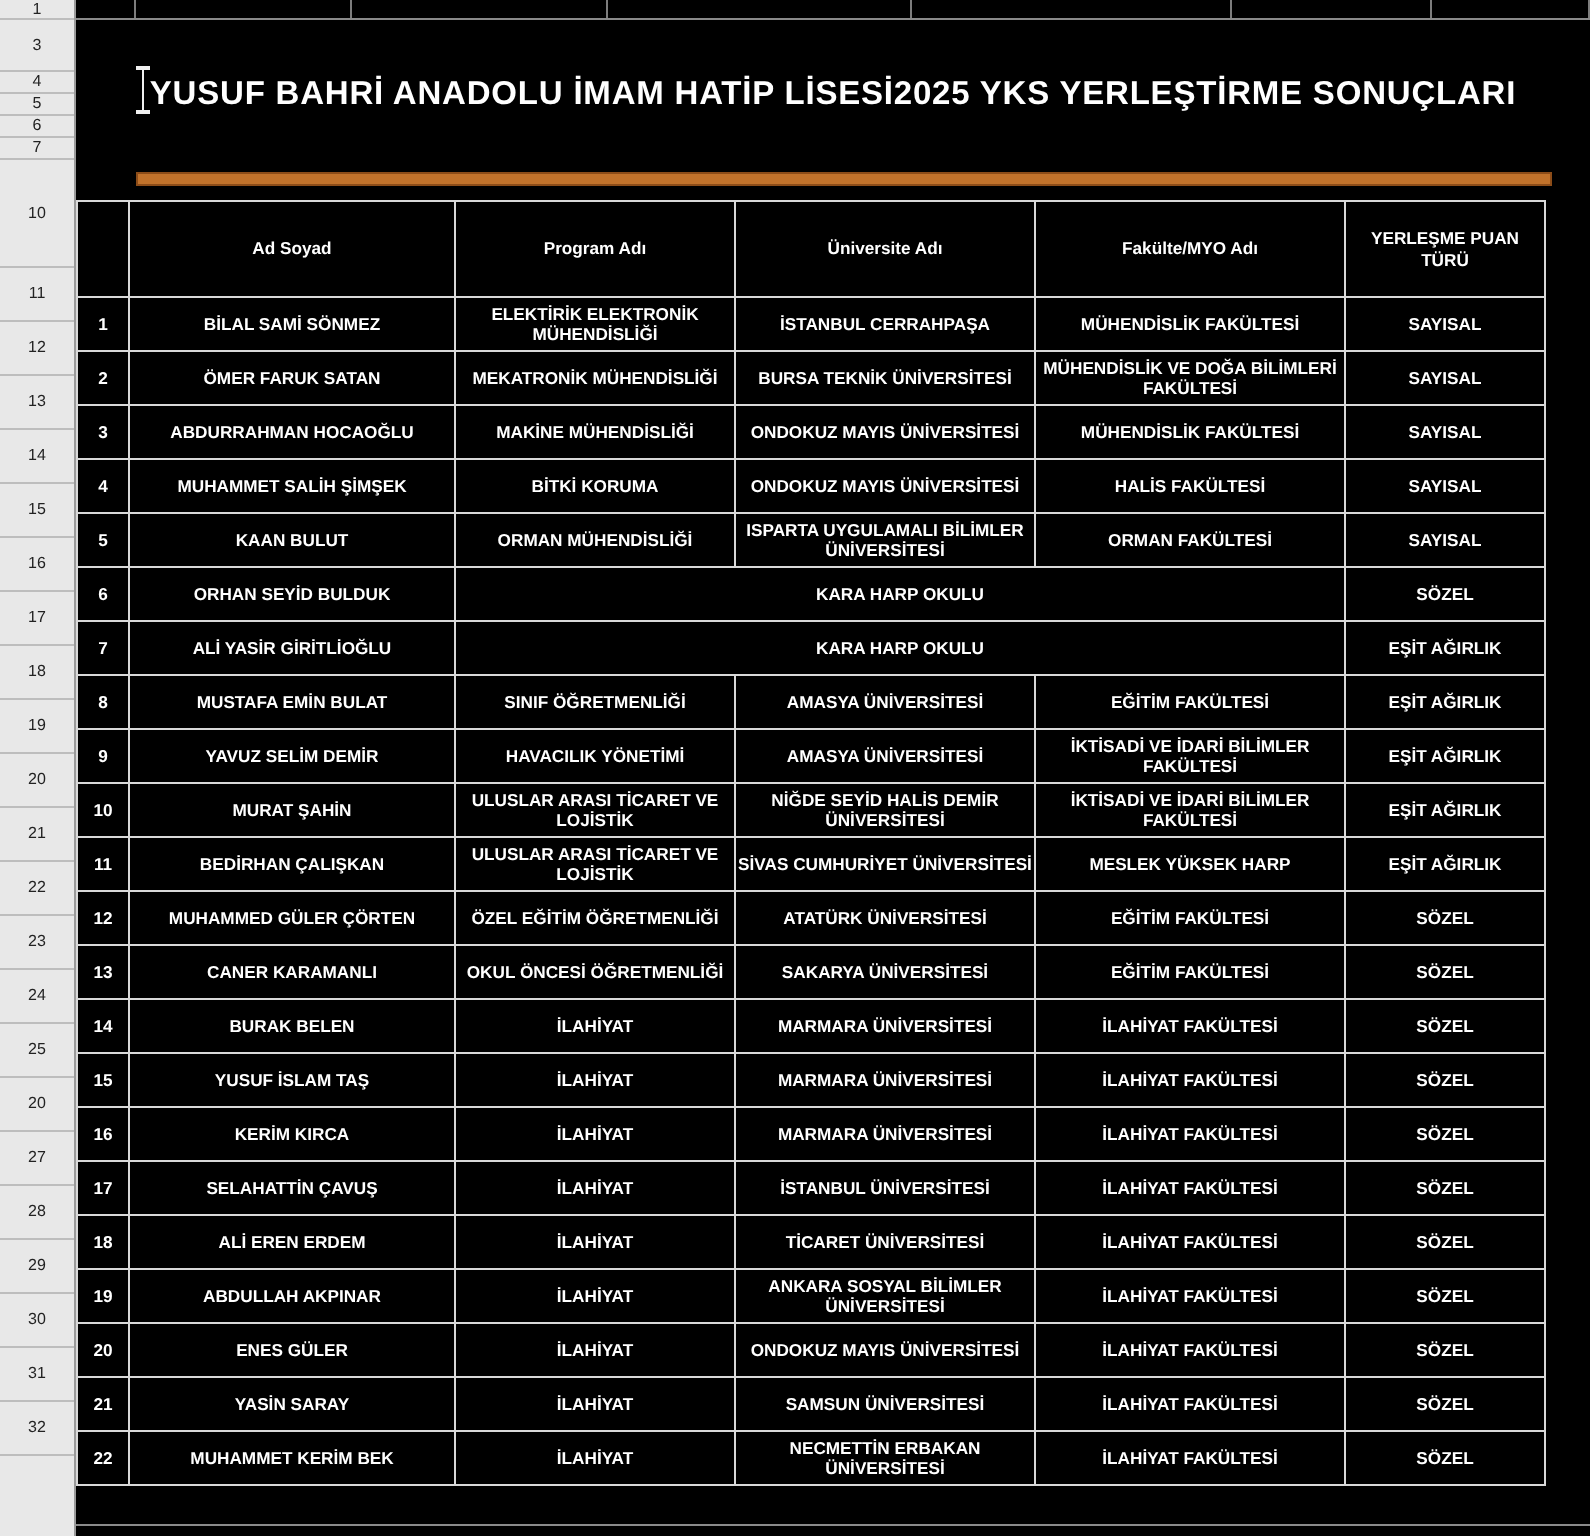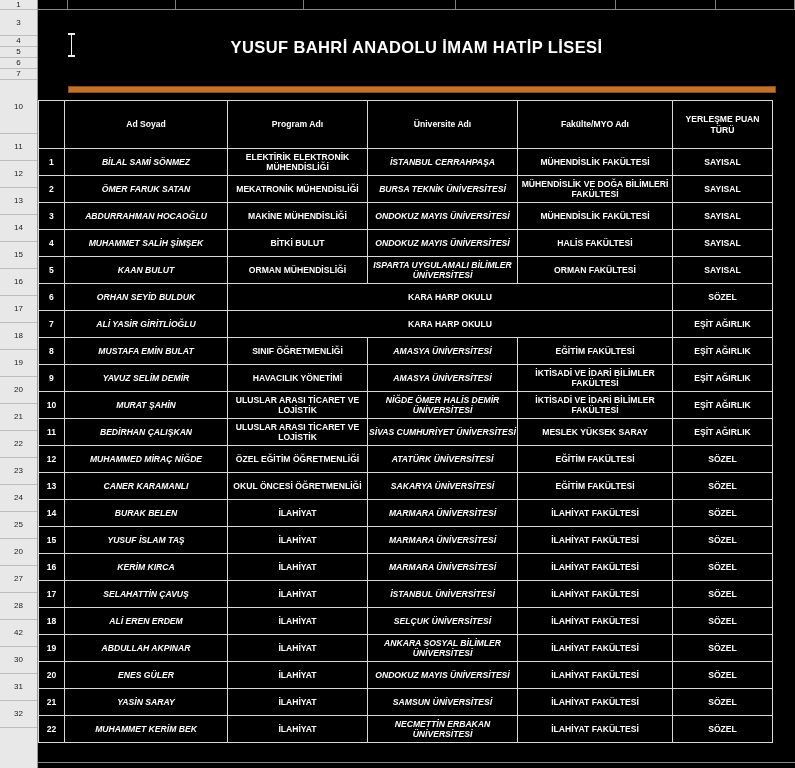--- a/index.html
+++ b/index.html
@@ -144,23 +144,23 @@
   thead th {
     background: #c1722b;
     color: #fff;
     font-size: 9.4px;
     height: 48px;
     border: 1px solid #f0f0f0;
   }
   thead th.blankhead { background: #000; border: 1px solid #d9d9d9; }
   tbody tr { height: 27px; }
   td.numcol { width: 26px; font-size: 8.6px; }
-  td.name { width: 163px; text-align: center; font-style: italic; }
+  td.name { width: 163px; text-align: center; }
   td.prog { width: 140px; }
-  td.univ { width: 150px; font-style: italic; }
+  td.univ { width: 150px; }
   td.fac  { width: 155px; margin-left: 47px; }
   td.puan { width: 100px; }
   td.span2 { text-align: center; }
 
   .colw-num { width: 26px; }
   .colw-name { width: 163px; }
   .colw-prog { width: 140px; }
   .colw-univ { width: 150px; }
   .colw-fac { width: 155px; }
   .colw-puan { width: 100px; }
@@ -210,29 +210,30 @@
     <div class="gutter-cell" style="height:27px">19</div>
     <div class="gutter-cell" style="height:27px">20</div>
     <div class="gutter-cell" style="height:27px">21</div>
     <div class="gutter-cell" style="height:27px">22</div>
     <div class="gutter-cell" style="height:27px">23</div>
     <div class="gutter-cell" style="height:27px">24</div>
     <div class="gutter-cell" style="height:27px">25</div>
     <div class="gutter-cell" style="height:27px">20</div>
     <div class="gutter-cell" style="height:27px">27</div>
     <div class="gutter-cell" style="height:27px">28</div>
-    <div class="gutter-cell" style="height:27px">42</div>
+    <div class="gutter-cell" style="height:27px">29</div>
     <div class="gutter-cell" style="height:27px">30</div>
     <div class="gutter-cell" style="height:27px">31</div>
     <div class="gutter-cell" style="height:27px">32</div>
   </div>
 
   <div class="titleblock">
     <div class="cursor-mark"></div>
     <div class="title-line1">YUSUF BAHRİ ANADOLU İMAM HATİP LİSESİ</div>
+    <div class="title-line2">2025 YKS YERLEŞTİRME SONUÇLARI</div>
   </div>
 
   <div class="orangebar"></div>
 
   <table class="grid">
     <colgroup>
       <col class="colw-num">
       <col class="colw-name">
       <col class="colw-prog">
       <col class="colw-univ">
@@ -270,21 +271,21 @@
           <td class="numcol">3</td>
           <td class="name">ABDURRAHMAN HOCAOĞLU</td>
           <td class="prog">MAKİNE MÜHENDİSLİĞİ</td>
           <td class="univ">ONDOKUZ MAYIS ÜNİVERSİTESİ</td>
           <td class="fac">MÜHENDİSLİK FAKÜLTESİ</td>
           <td class="puan">SAYISAL</td>
         </tr>
         <tr>
           <td class="numcol">4</td>
           <td class="name">MUHAMMET SALİH ŞİMŞEK</td>
-          <td class="prog">BİTKİ BULUT</td>
+          <td class="prog">BİTKİ KORUMA</td>
           <td class="univ">ONDOKUZ MAYIS ÜNİVERSİTESİ</td>
           <td class="fac">HALİS FAKÜLTESİ</td>
           <td class="puan">SAYISAL</td>
         </tr>
         <tr>
           <td class="numcol">5</td>
           <td class="name">KAAN BULUT</td>
           <td class="prog">ORMAN MÜHENDİSLİĞİ</td>
           <td class="univ">ISPARTA UYGULAMALI BİLİMLER ÜNİVERSİTESİ</td>
           <td class="fac">ORMAN FAKÜLTESİ</td>
@@ -315,35 +316,35 @@
           <td class="name">YAVUZ SELİM DEMİR</td>
           <td class="prog">HAVACILIK YÖNETİMİ</td>
           <td class="univ">AMASYA ÜNİVERSİTESİ</td>
           <td class="fac">İKTİSADİ VE İDARİ BİLİMLER FAKÜLTESİ</td>
           <td class="puan">EŞİT AĞIRLIK</td>
         </tr>
         <tr>
           <td class="numcol">10</td>
           <td class="name">MURAT ŞAHİN</td>
           <td class="prog">ULUSLAR ARASI TİCARET VE LOJİSTİK</td>
-          <td class="univ">NİĞDE ÖMER HALİS DEMİR ÜNİVERSİTESİ</td>
+          <td class="univ">NİĞDE SEYİD HALİS DEMİR ÜNİVERSİTESİ</td>
           <td class="fac">İKTİSADİ VE İDARİ BİLİMLER FAKÜLTESİ</td>
           <td class="puan">EŞİT AĞIRLIK</td>
         </tr>
         <tr>
           <td class="numcol">11</td>
           <td class="name">BEDİRHAN ÇALIŞKAN</td>
           <td class="prog">ULUSLAR ARASI TİCARET VE LOJİSTİK</td>
           <td class="univ">SİVAS CUMHURİYET ÜNİVERSİTESİ</td>
-          <td class="fac">MESLEK YÜKSEK SARAY</td>
+          <td class="fac">MESLEK YÜKSEK HARP</td>
           <td class="puan">EŞİT AĞIRLIK</td>
         </tr>
         <tr>
           <td class="numcol">12</td>
-          <td class="name">MUHAMMED MİRAÇ NİĞDE</td>
+          <td class="name">MUHAMMED GÜLER ÇÖRTEN</td>
           <td class="prog">ÖZEL EĞİTİM ÖĞRETMENLİĞİ</td>
           <td class="univ">ATATÜRK ÜNİVERSİTESİ</td>
           <td class="fac">EĞİTİM FAKÜLTESİ</td>
           <td class="puan">SÖZEL</td>
         </tr>
         <tr>
           <td class="numcol">13</td>
           <td class="name">CANER KARAMANLI</td>
           <td class="prog">OKUL ÖNCESİ ÖĞRETMENLİĞİ</td>
           <td class="univ">SAKARYA ÜNİVERSİTESİ</td>
@@ -379,21 +380,21 @@
           <td class="name">SELAHATTİN ÇAVUŞ</td>
           <td class="prog">İLAHİYAT</td>
           <td class="univ">İSTANBUL ÜNİVERSİTESİ</td>
           <td class="fac">İLAHİYAT FAKÜLTESİ</td>
           <td class="puan">SÖZEL</td>
         </tr>
         <tr>
           <td class="numcol">18</td>
           <td class="name">ALİ EREN ERDEM</td>
           <td class="prog">İLAHİYAT</td>
-          <td class="univ">SELÇUK  ÜNİVERSİTESİ</td>
+          <td class="univ">TİCARET  ÜNİVERSİTESİ</td>
           <td class="fac">İLAHİYAT FAKÜLTESİ</td>
           <td class="puan">SÖZEL</td>
         </tr>
         <tr>
           <td class="numcol">19</td>
           <td class="name">ABDULLAH AKPINAR</td>
           <td class="prog">İLAHİYAT</td>
           <td class="univ">ANKARA SOSYAL BİLİMLER ÜNİVERSİTESİ</td>
           <td class="fac">İLAHİYAT FAKÜLTESİ</td>
           <td class="puan">SÖZEL</td>

